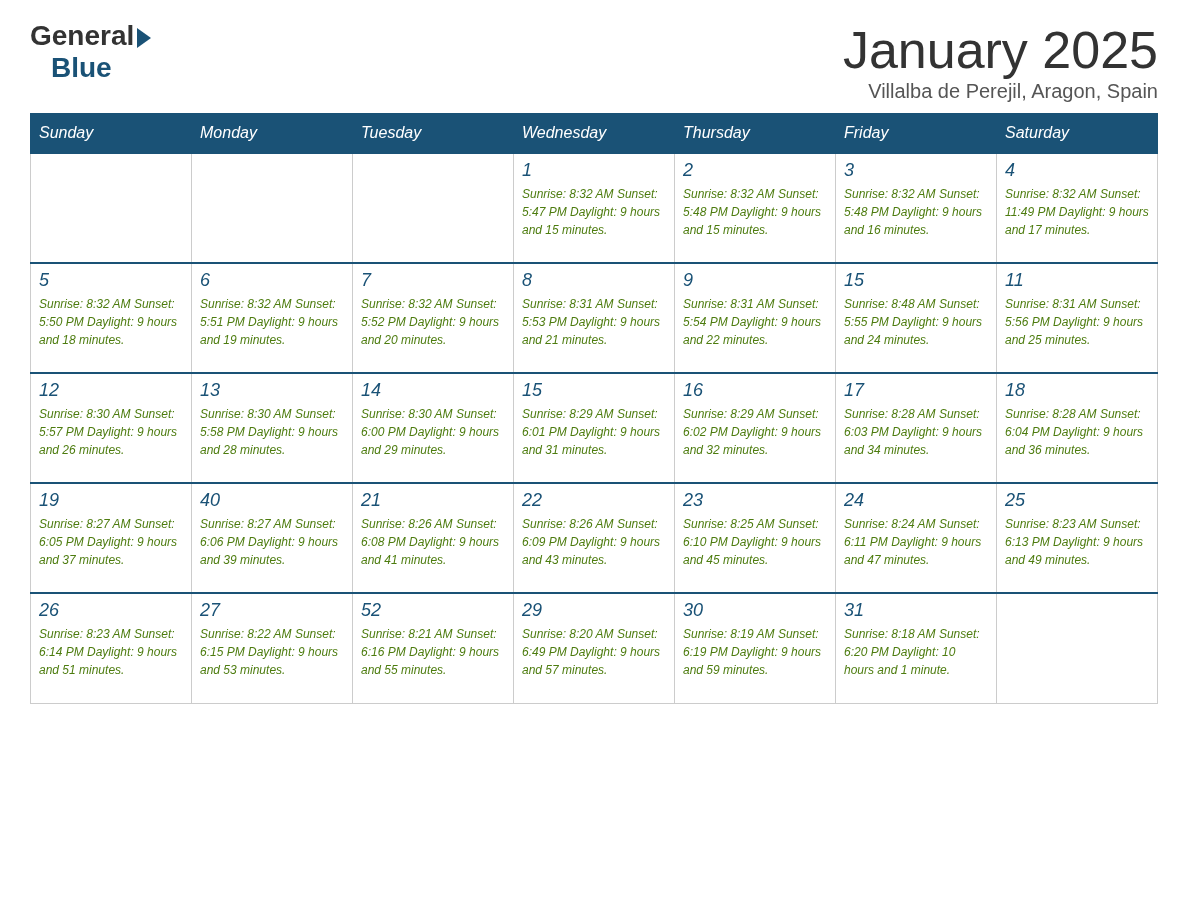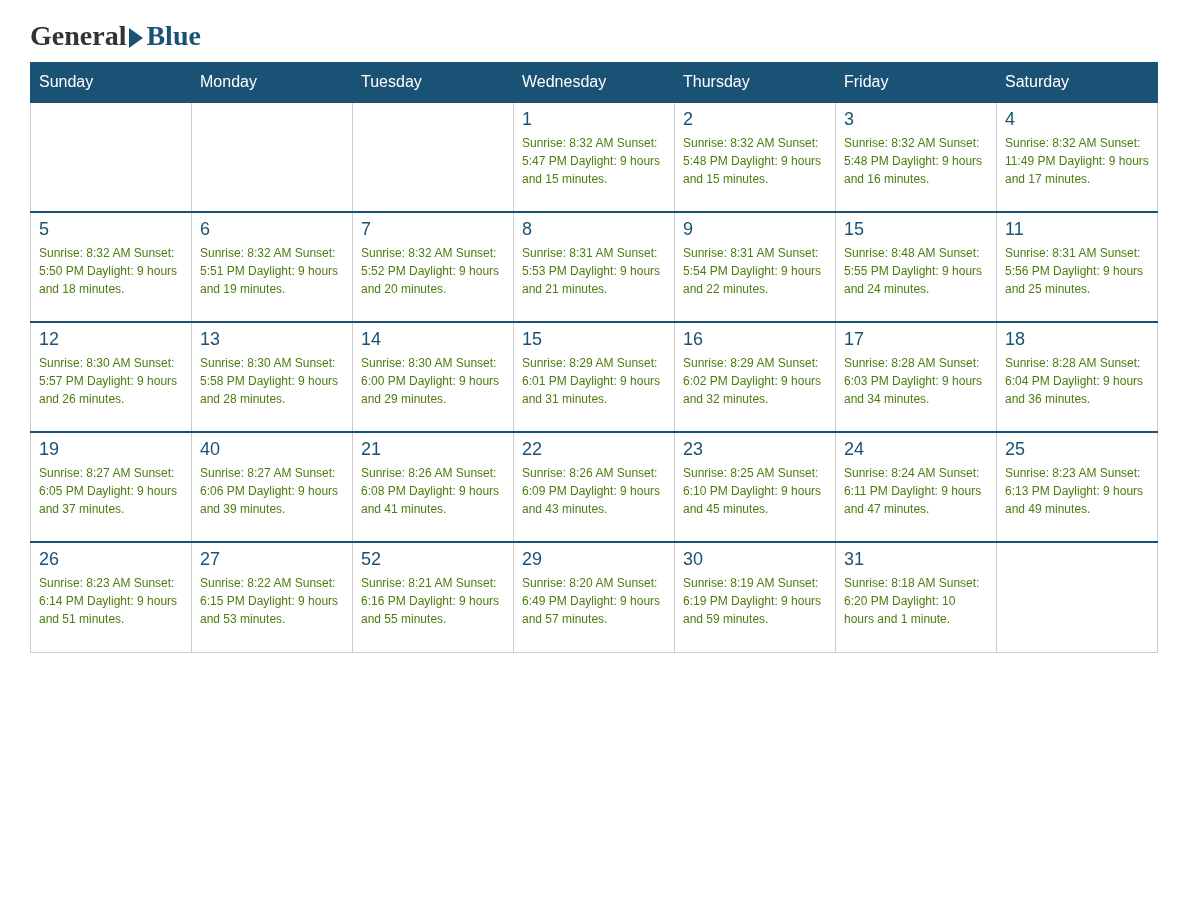--- a/index.html
+++ b/index.html
@@ -11,23 +11,22 @@
       padding: 20px 30px;
     }
     .header-row {
       display: flex;
       justify-content: space-between;
       align-items: flex-start;
       margin-bottom: 10px;
     }
     .logo {
       display: flex;
-      flex-direction: row;
+      flex-direction: column;
       align-items: flex-start;
-      font-family: Liberation Serif, serif;
     }
     .logo-text {
       display: flex;
       align-items: center;
     }
     .logo-general {
       font-size: 28px;
       font-weight: bold;
       color: #333;
     }
@@ -37,39 +36,40 @@
       border-left: 14px solid #1a5276;
       border-top: 10px solid transparent;
       border-bottom: 10px solid transparent;
       margin-left: 3px;
       margin-top: 4px;
     }
     .logo-blue {
       font-size: 28px;
       font-weight: bold;
       color: #1a5276;
-      margin-left: 3px;
+      margin-left: 21px;
       text-align: right;
     }
     .title-section {
       text-align: right;
     }
     .month-title {
       font-size: 52px;
       font-weight: normal;
       color: #333;
     }
     .location {
       font-size: 20px;
       color: #555;
     }
     .calendar-table {
       width: 100%;
       border-collapse: collapse;
       margin-top: 10px;
+      font-style: italic;
     }
     .calendar-table th {
       background-color: #1a5276;
       color: #fff;
       padding: 10px 8px;
       text-align: left;
       font-size: 16px;
       font-weight: normal;
       border: 1px solid #1a5276;
     }
@@ -103,20 +103,24 @@
 </head>
 <body>
 
 <div class="header-row">
   <div class="logo">
     <div class="logo-text">
       <span class="logo-general">General</span>
       <div class="logo-arrow"></div>
     </div>
     <span class="logo-blue">Blue</span>
+  </div>
+  <div class="title-section">
+    <div class="month-title">January 2025</div>
+    <div class="location">Villalba de Perejil, Aragon, Spain</div>
   </div>
 </div>
 
 <table class="calendar-table">
   <thead>
     <tr id="thead-row">
         <th>Sunday</th>
         <th>Monday</th>
         <th>Tuesday</th>
         <th>Wednesday</th>

